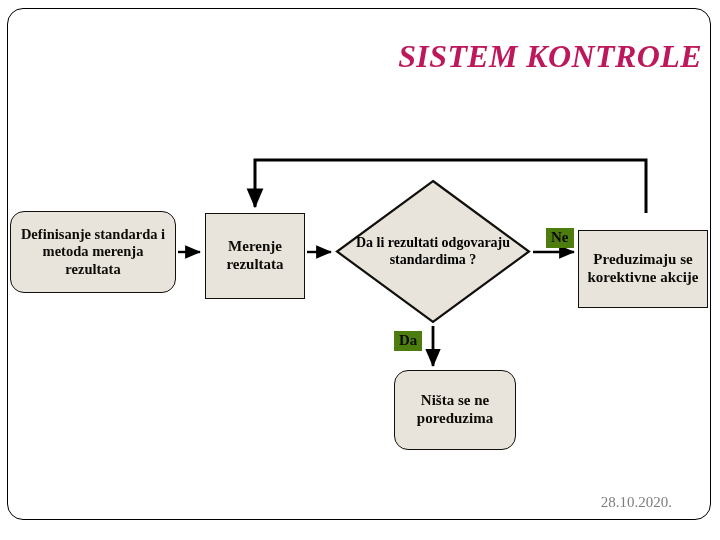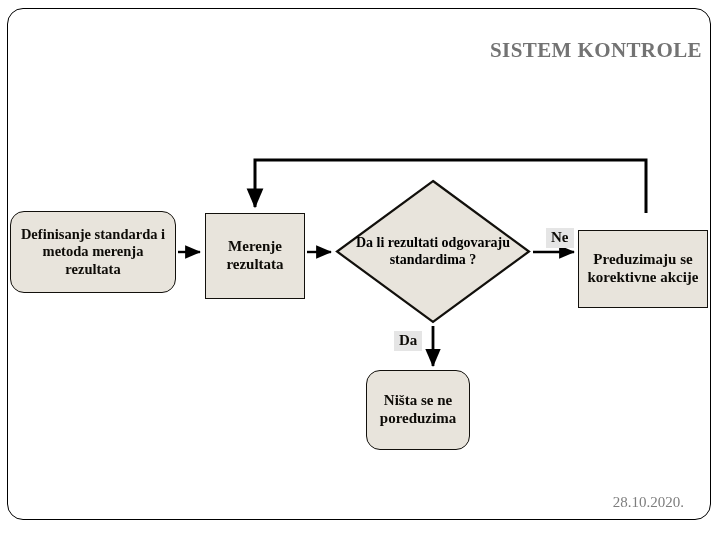--- a/index.html
+++ b/index.html
@@ -28,31 +28,32 @@
     border-radius: 16px;
     background: #ffffff;
   }
 
   
   #slide-title {
     position: absolute;
     right: 18px;
     top: 38px;
     font-family: "Liberation Serif", "DejaVu Serif", serif;
-    font-size: 21px;
+    font-size: 32px;
     font-weight: bold;
-    color: #737373;
+    color: #be185d;
     letter-spacing: 0.4px;
     white-space: nowrap;
+    font-style: italic;
   }
 
   
   #date-stamp {
     position: absolute;
-    right: 36px;
+    right: 48px;
     top: 494px;
     font-family: "Liberation Serif", "DejaVu Serif", serif;
     font-size: 15px;
     color: #7d7d7d;
     white-space: nowrap;
   }
 
   
   .node {
     position: absolute;
@@ -66,21 +67,21 @@
     font-family: "Liberation Serif", "DejaVu Serif", serif;
     font-weight: bold;
     color: #0d0b07;
     line-height: 1.18;
   }
   .node.rounded { border-radius: 14px; }
 
   #node-define   { left: 10px;  top: 211px; width: 166px; height: 82px;  font-size: 14.5px; padding: 0 6px; }
   #node-measure  { left: 205px; top: 213px; width: 100px; height: 86px;  font-size: 15px; }
   #node-corrective { left: 578px; top: 230px; width: 130px; height: 78px; font-size: 15px; padding: 0 4px; }
-  #node-nothing  { left: 366px; top: 370px;  width: 104px; height: 80px;  font-size: 15px; padding: 0 16px; }
+  #node-nothing  { left: 394px; top: 370px;  width: 122px; height: 80px;  font-size: 15px; padding: 0 16px; }
 
   
   #node-decision {
     position: absolute;
     left: 335px;
     top: 179px;
     width: 196px;
     height: 145px;
   }
   #node-decision .diamond-shape {
@@ -108,21 +109,21 @@
     left: 0;
     top: 0;
     width: 720px;
     height: 540px;
     pointer-events: none;
   }
 
   
   .branch-label {
     position: absolute;
-    background: #e5e5e5;
+    background: #4d7c0f;
     font-family: "Liberation Serif", "DejaVu Serif", serif;
     font-weight: bold;
     font-size: 15px;
     color: #0d0b07;
     padding: 2px 5px;
     line-height: 1.05;
   }
   #label-ne { left: 546px; top: 228px; }
   #label-da { left: 394px; top: 331px; }
 </style>

